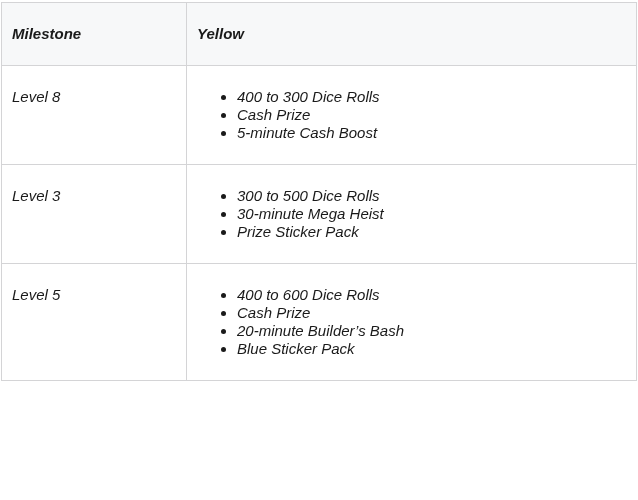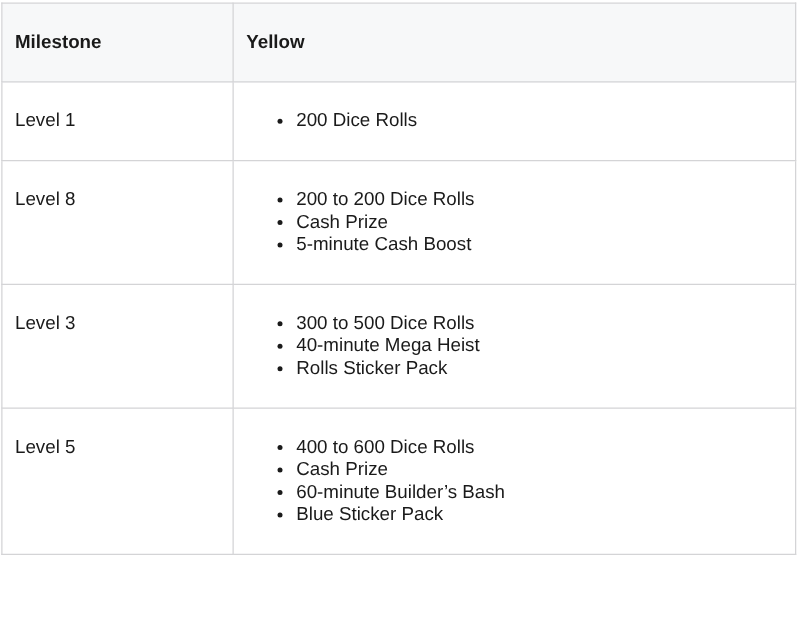--- a/index.html
+++ b/index.html
@@ -21,20 +21,21 @@
   .rewards-table td {
     border: 1px solid var(--border-color, #d4d4d6);
     padding: 22px 10px;
     vertical-align: top;
     text-align: left;
     font-size: 15px;
     line-height: 18px;
     color: var(--text-color, #1a1a1a);
     font-weight: normal;
     box-sizing: border-box;
+    font-style: italic;
   }
   .rewards-table th {
     background: var(--header-bg, #f7f8f9);
     font-weight: bold;
   }
   .col-milestone { width: 185px; }
   td.rewards-cell { padding-top: 22px; }
   ul.rewards-list {
     margin: 0;
     padding: 0 0 0 40px;
@@ -53,57 +54,49 @@
     <col class="col-milestone">
     <col>
   </colgroup>
   <thead>
     <tr>
       <th>Milestone</th>
       <th>Yellow</th>
     </tr>
   </thead>
   <tbody id="table-body">
-  <tr>
-    <td>Level 1</td>
-    <td class="rewards-cell">
-      <ul class="rewards-list">
-            <li>200 Dice Rolls</li>
-          </ul>
-    </td>
-  </tr>
 
 
   <tr>
     <td>Level 8</td>
     <td class="rewards-cell">
       <ul class="rewards-list">
-            <li>200 to 200 Dice Rolls</li>
+            <li>400 to 300 Dice Rolls</li>
             <li>Cash Prize</li>
             <li>5-minute Cash Boost</li>
           </ul>
     </td>
   </tr>
 
   <tr>
     <td>Level 3</td>
     <td class="rewards-cell">
       <ul class="rewards-list">
             <li>300 to 500 Dice Rolls</li>
-            <li>40-minute Mega Heist</li>
-            <li>Rolls Sticker Pack</li>
+            <li>30-minute Mega Heist</li>
+            <li>Prize Sticker Pack</li>
           </ul>
     </td>
   </tr>
 
   <tr>
     <td>Level 5</td>
     <td class="rewards-cell">
       <ul class="rewards-list">
             <li>400 to 600 Dice Rolls</li>
             <li>Cash Prize</li>
-            <li>60-minute Builder’s Bash</li>
+            <li>20-minute Builder’s Bash</li>
             <li>Blue Sticker Pack</li>
           </ul>
     </td>
   </tr>
 </tbody>
 </table>
 
 </body></html>

